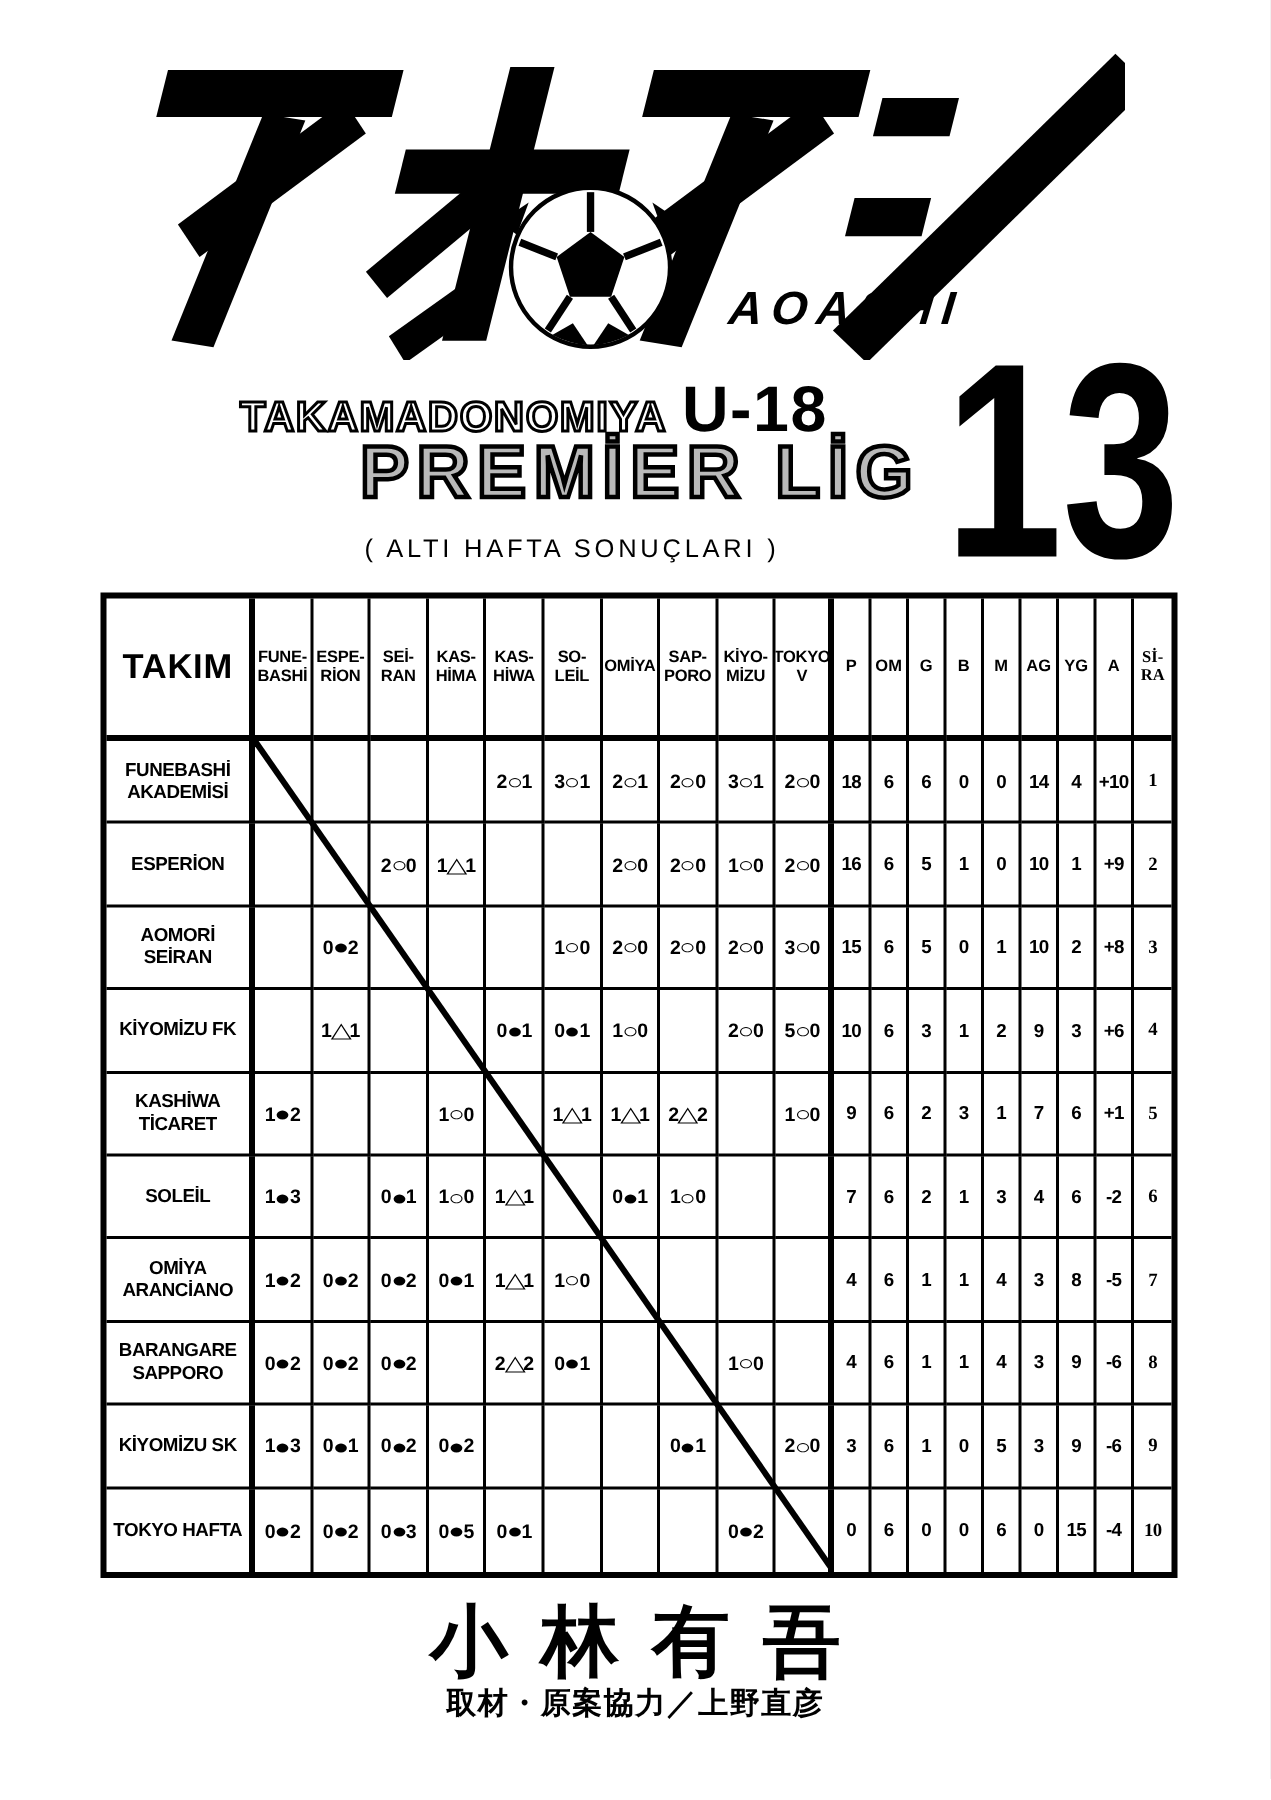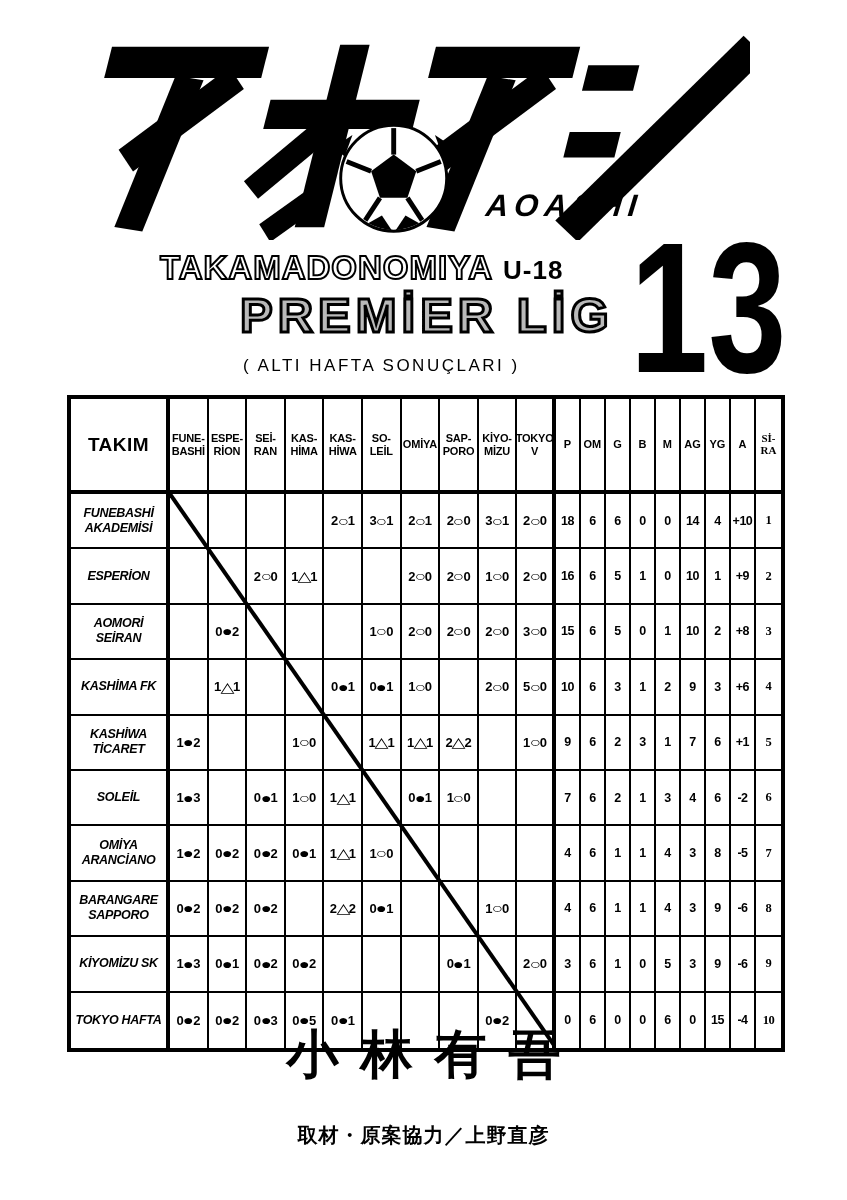--- a/index.html
+++ b/index.html
@@ -14,24 +14,24 @@
   .logo-wrap svg { display:block; width:100%; height:100%; }
   .romaji {
     position:absolute; left:428px; top:160px;
     font-style:italic; font-weight:900; font-size:31px; letter-spacing:6px;
     transform:skewX(-6deg); white-space:nowrap;
   }
 
   
   .title-line1 { position:absolute; left:160px; top:249px; white-space:nowrap; }
   .title-line1 .outline {
-    font-size:33px; font-weight:900; letter-spacing:1px;
+    font-size:28px; font-weight:900; letter-spacing:1px;
     color:#fff; -webkit-text-stroke:2px #000;
   }
-  .title-line1 .solid { font-size:26px; font-weight:900; letter-spacing:1px; margin-left:10px; }
+  .title-line1 .solid { font-size:43px; font-weight:900; letter-spacing:1px; margin-left:10px; }
   .title-line2 {
     position:absolute; left:240px; top:287px; white-space:nowrap;
     font-size:49px; font-weight:900; letter-spacing:5px;
     color:#b9b9b9; -webkit-text-stroke:3px #000;
   }
   .title-line3 {
     position:absolute; left:243px; top:356px; white-space:nowrap;
     font-size:17px; font-weight:normal; letter-spacing:2.5px;
   }
   .volume {
@@ -50,32 +50,32 @@
   }
   .c {
     box-sizing:border-box; border-right:2px solid #000; border-bottom:2px solid #000;
     display:flex; align-items:center; justify-content:center;
     text-align:center; font-weight:bold; overflow:hidden; position:relative;
   }
   .thick-r { border-right-width:4px; }
   .thick-b { border-bottom-width:4px; }
   .no-r { border-right:none;font-family:Liberation Serif, serif; }
   .no-b { border-bottom:none; }
-  .corner { font-size:19px; letter-spacing:0.5px; }
+  .corner { font-size:23px; letter-spacing:0.5px; }
   .opp-h  { font-size:11px; line-height:1.12; white-space:pre-line; letter-spacing:-0.2px; }
   .stat-h { font-size:11px; line-height:1.05; white-space:pre-line; }
-  .team   { font-size:12.5px; line-height:1.2; white-space:pre-line; letter-spacing:-0.3px;font-style:italic; }
+  .team   { font-size:12.5px; line-height:1.2; white-space:pre-line; letter-spacing:-0.3px; }
   .res    { font-size:13px; letter-spacing:-0.5px; white-space:nowrap; }
   .res .sym { display:inline-block; transform:scaleX(1.3); font-size:14px; margin:0 1px; }
   .stat   { font-size:12.5px; letter-spacing:-0.5px; }
   .diag-overlay { position:absolute; left:99px; top:95px; width:386px; height:554px; pointer-events:none; }
 
   
   .author {
-    position:absolute; left:0; top:1020px; width:847px; text-align:center;
+    position:absolute; left:0; top:1060px; width:847px; text-align:center;
     font-size:52px; font-weight:bold; letter-spacing:22px; text-indent:22px;
     white-space:nowrap;
   }
   .credit {
     position:absolute; left:0; top:1122px; width:847px; text-align:center;
     font-size:20px; font-weight:bold; letter-spacing:1px; white-space:nowrap;
   }
 </style>
 </head>
 <body>
@@ -221,21 +221,21 @@
       <div class="c res thick-r">3<span class="sym">○</span>0</div>
       <div class="c stat">15</div>
       <div class="c stat">6</div>
       <div class="c stat">5</div>
       <div class="c stat">0</div>
       <div class="c stat">1</div>
       <div class="c stat">10</div>
       <div class="c stat">2</div>
       <div class="c stat">+8</div>
       <div class="c stat no-r">3</div>
-      <div class="c team thick-r">KASHİMA FK</div>
+      <div class="c team thick-r">KİYOMİZU FK</div>
       <div class="c res"></div>
       <div class="c res">1<span class="sym">△</span>1</div>
       <div class="c res"></div>
       <div class="c res diag"></div>
       <div class="c res">0<span class="sym">●</span>1</div>
       <div class="c res">0<span class="sym">●</span>1</div>
       <div class="c res">1<span class="sym">○</span>0</div>
       <div class="c res"></div>
       <div class="c res">2<span class="sym">○</span>0</div>
       <div class="c res thick-r">5<span class="sym">○</span>0</div>

